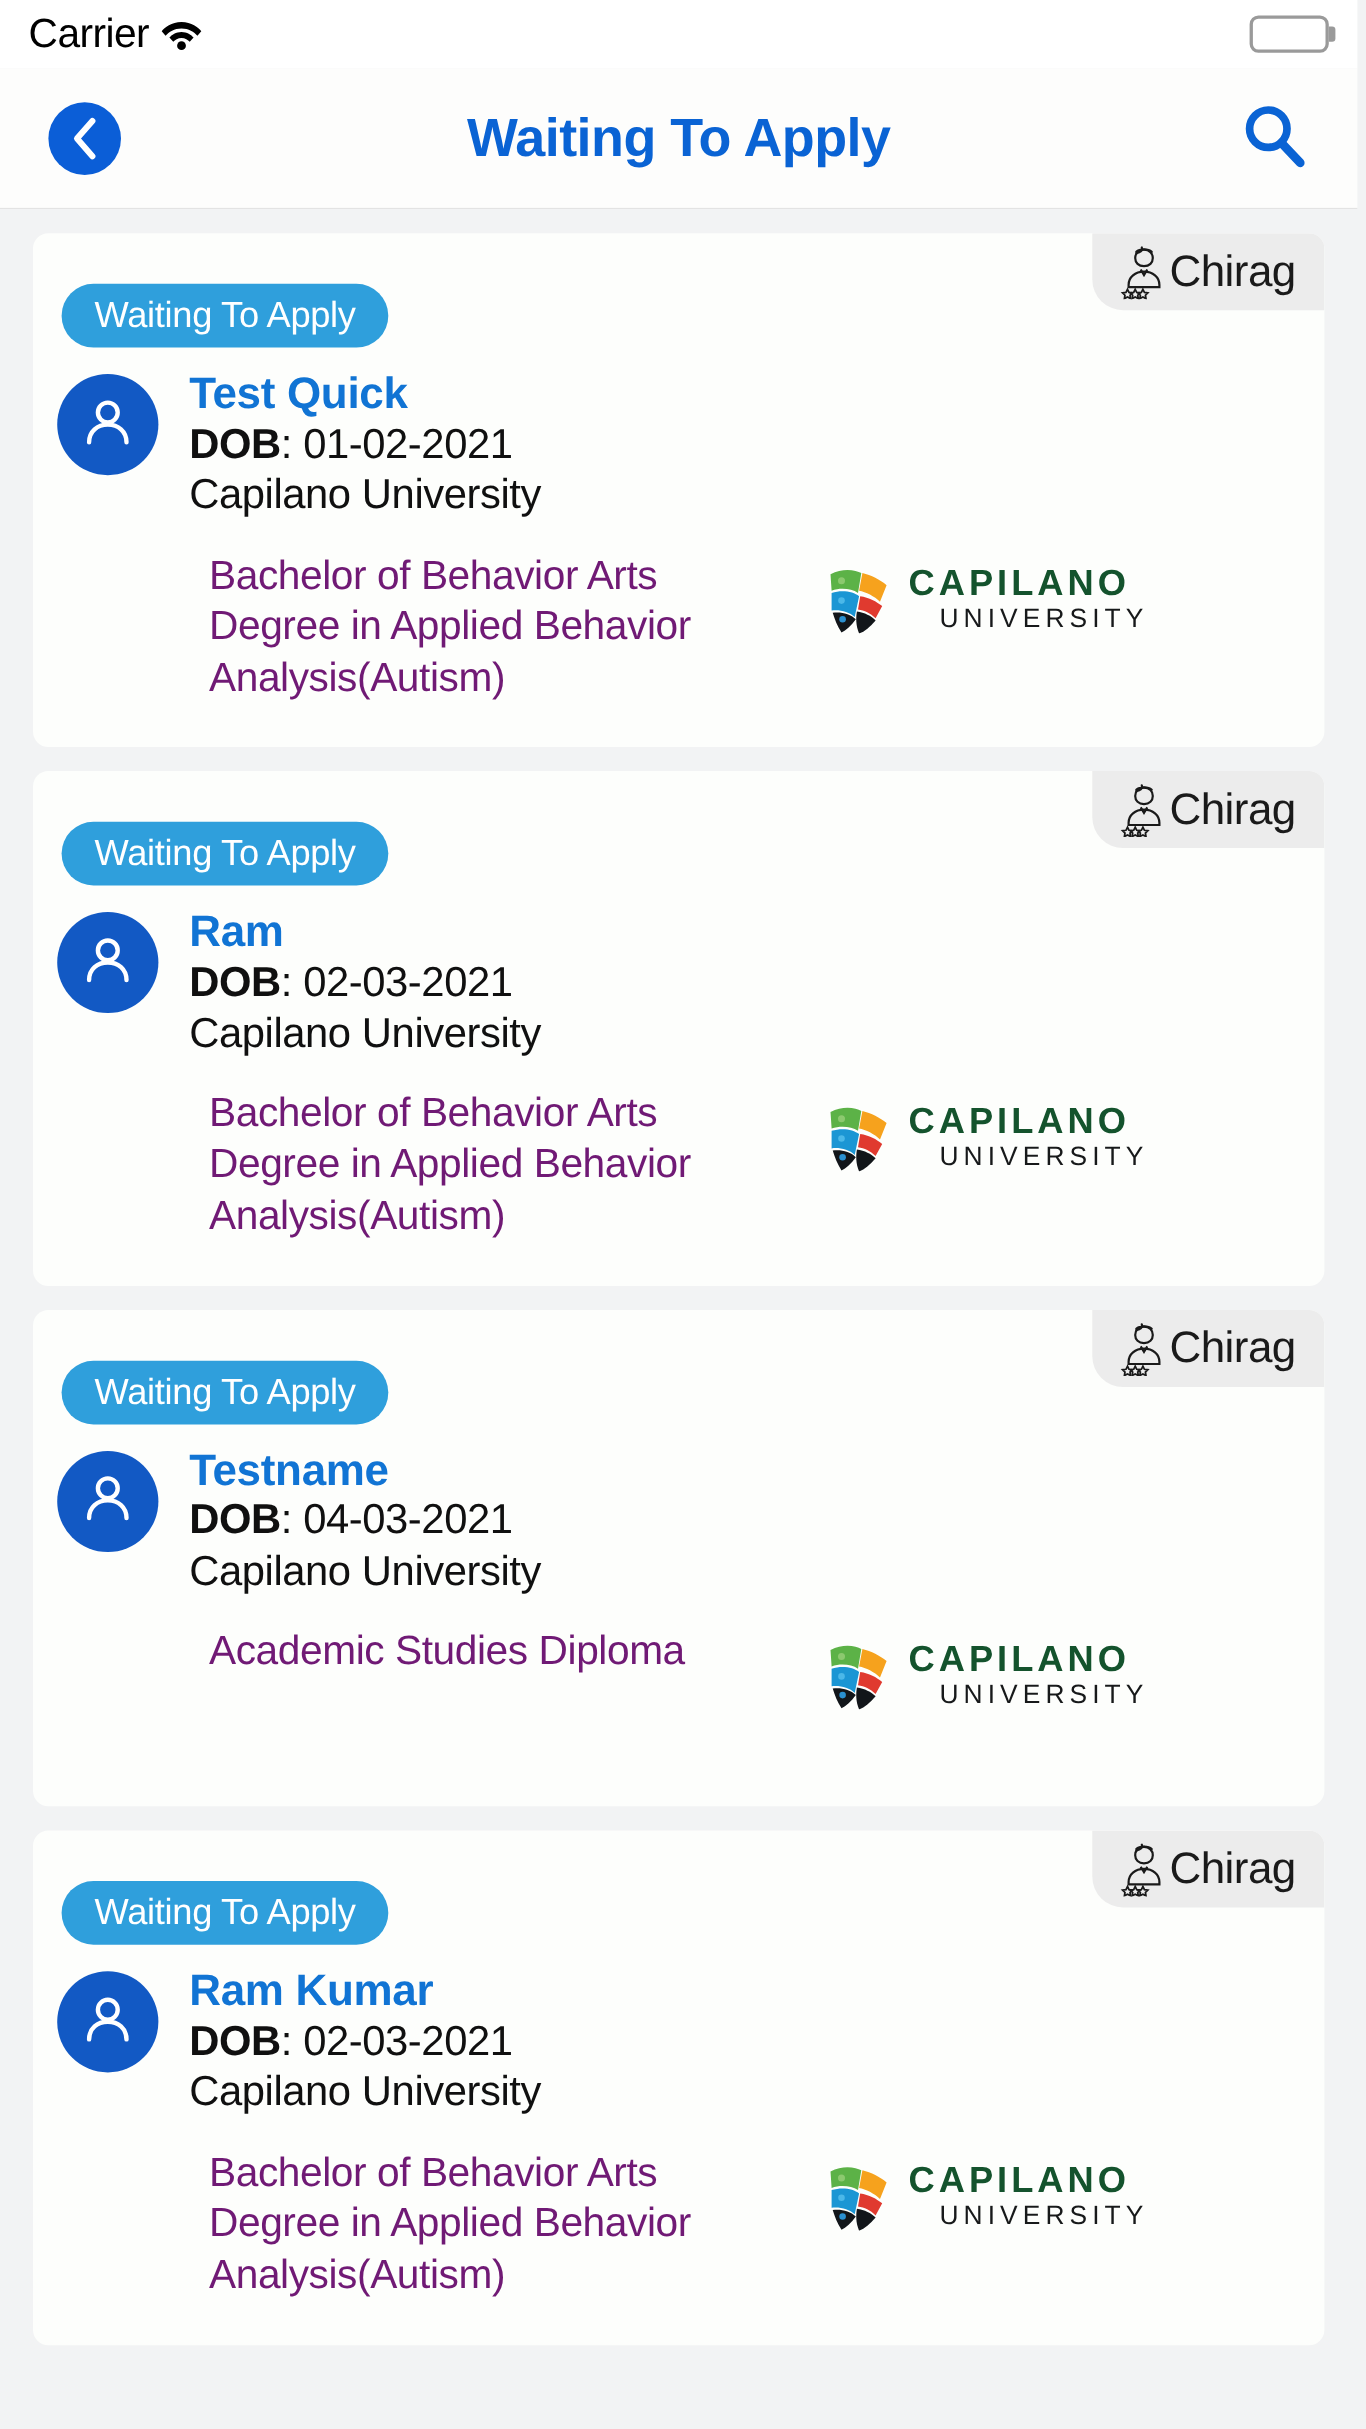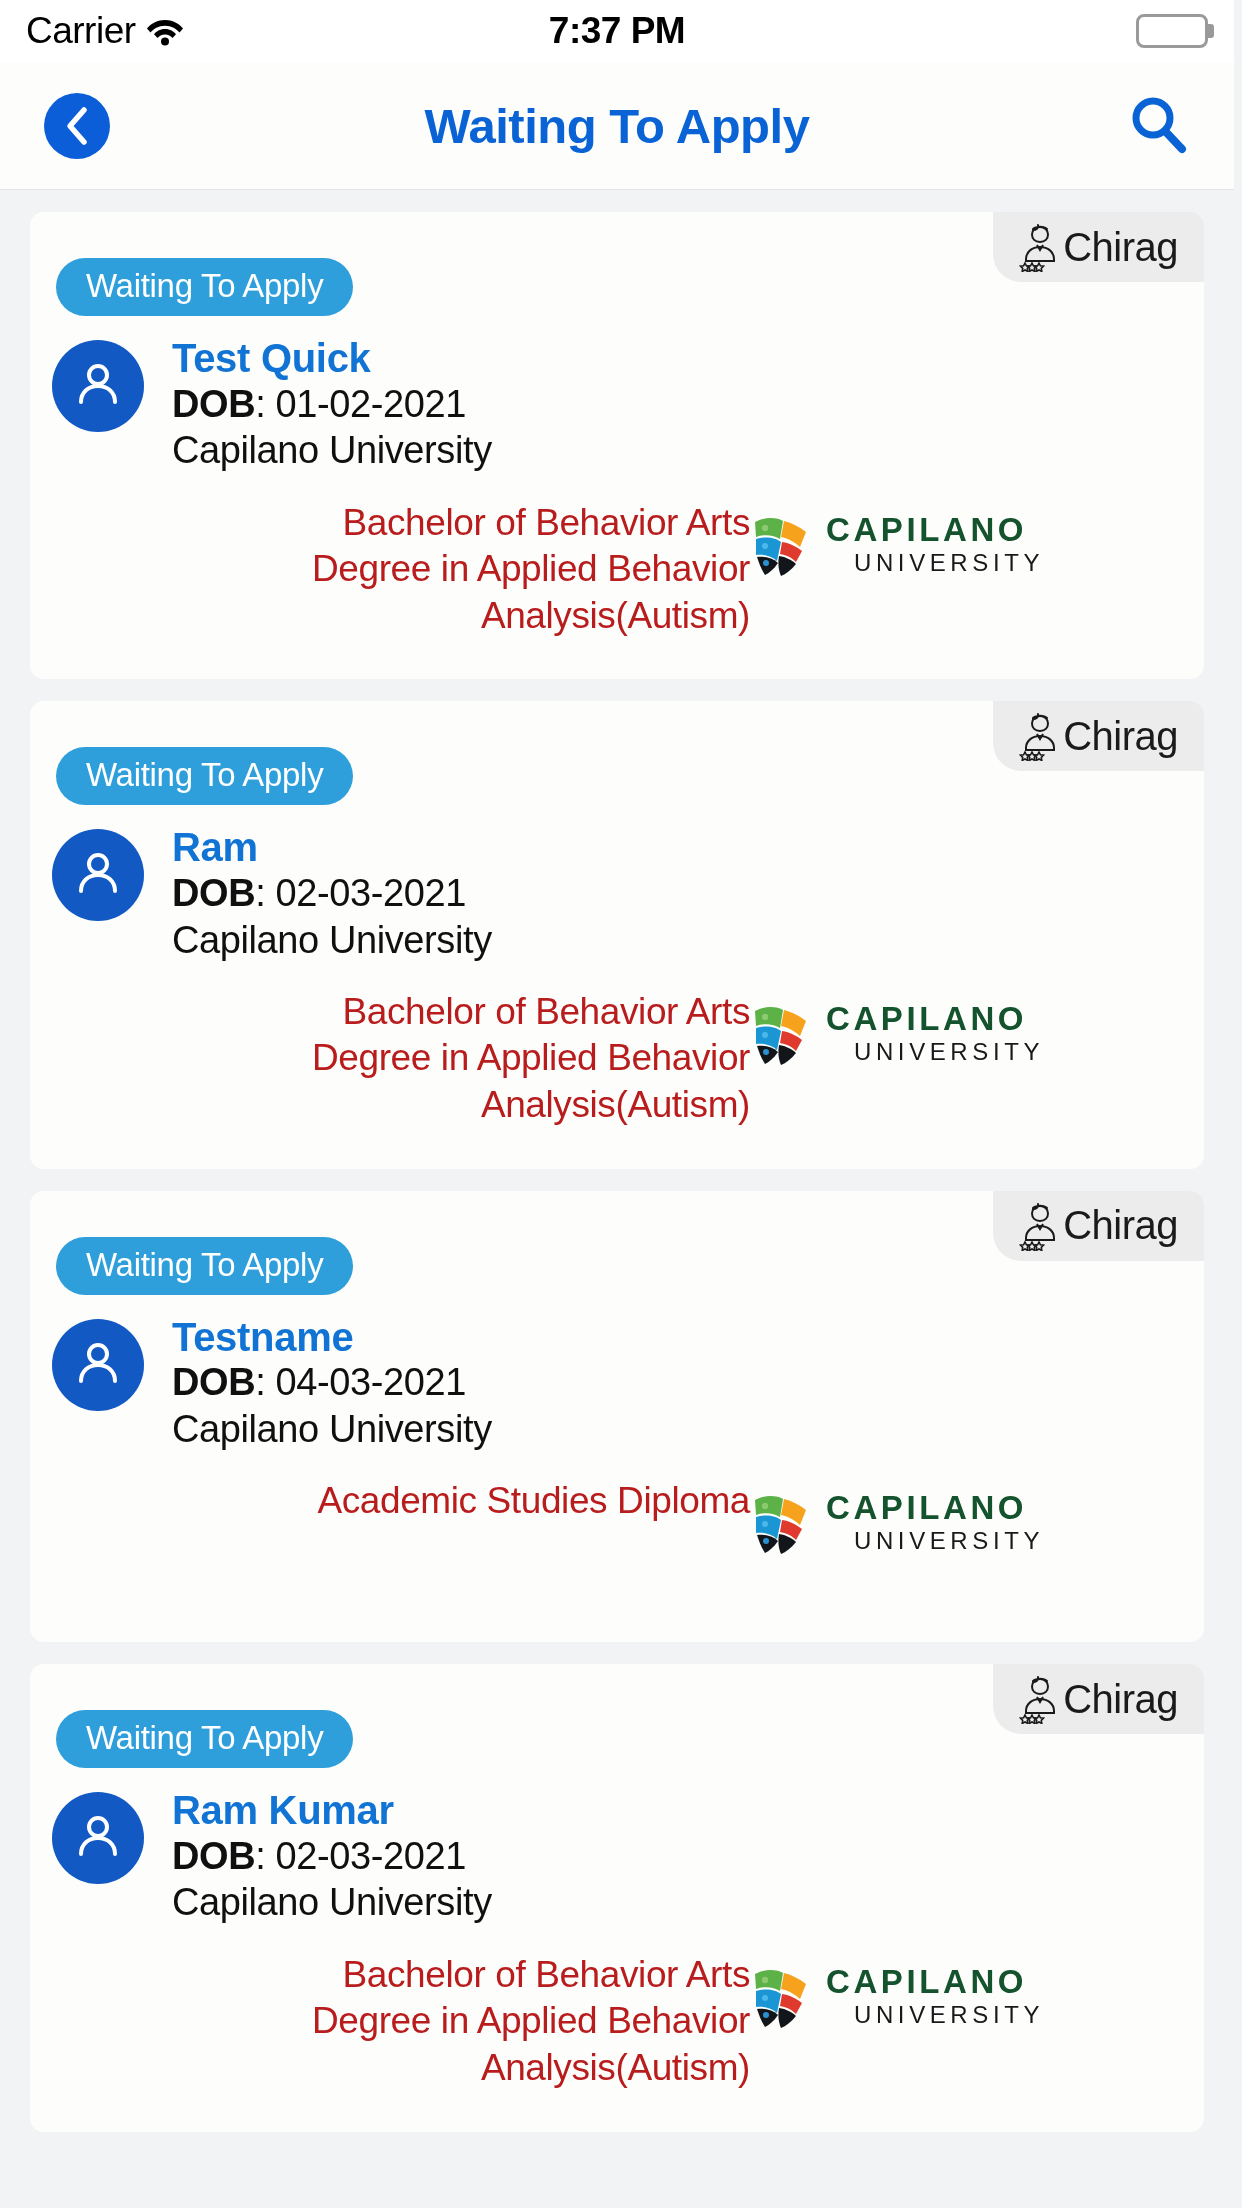--- a/index.html
+++ b/index.html
@@ -92,24 +92,23 @@
   }
   .person-dob { font-size:38px; color:#101010; line-height:1.22; letter-spacing:-0.4px; }
   .person-dob b { font-weight:bold; }
   .person-uni { font-size:38px; color:#101010; line-height:1.22; letter-spacing:-0.4px; }
 
   .program-row {
     display:flex; align-items:flex-start;
     padding:26px 24px 0 160px; min-height:150px;
   }
   .program-text {
-    font-size:37px; color:#b91c1c; line-height:1.26;
+    font-size:37px; color:#701a75; line-height:1.26;
     letter-spacing:-0.4px; flex:1 1 auto; max-width:560px;
     white-space:pre-line;
-    text-align:right;
   }
   .uni-logo { flex:0 0 auto; display:flex; align-items:center; gap:14px; margin-top:12px; }
   .logo-mark { width:62px; height:64px; display:block; }
   .logo-text { display:flex; flex-direction:column; line-height:1; }
   .logo-cap {
     font-size:33px; font-weight:bold; color:#14532d;
     letter-spacing:3.6px;
   }
   .logo-uni {
     font-size:24px; color:#17191a; letter-spacing:4.6px; margin-top:5px;margin-left:28px;
@@ -125,21 +124,20 @@
     <div class="sb-left">
       <span class="sb-carrier">Carrier</span>
       <span>
         <svg class="sb-wifi" viewBox="0 0 38 30">
           <path d="M19 4 C10 4 3.5 9 1 12.5 L4.5 16.5 C7.5 13 12.5 9.8 19 9.8 C25.5 9.8 30.5 13 33.5 16.5 L37 12.5 C34.5 9 28 4 19 4 Z" fill="#000"></path>
           <path d="M19 13 C14 13 10 15.6 8 18.2 L11.5 22 C13 20.2 15.8 18.5 19 18.5 C22.2 18.5 25 20.2 26.5 22 L30 18.2 C28 15.6 24 13 19 13 Z" fill="#000"></path>
           <circle cx="19" cy="25.5" r="4" fill="#000"></circle>
         </svg>
       </span>
     </div>
-    <div class="sb-time">7:37 PM</div>
     <div class="sb-right">
       <span class="sb-batt">
         <span class="sb-batt-fill"></span>
       </span>
     </div>
   </div>
 
   <div class="navbar">
     <div class="back-btn">
       <span>

